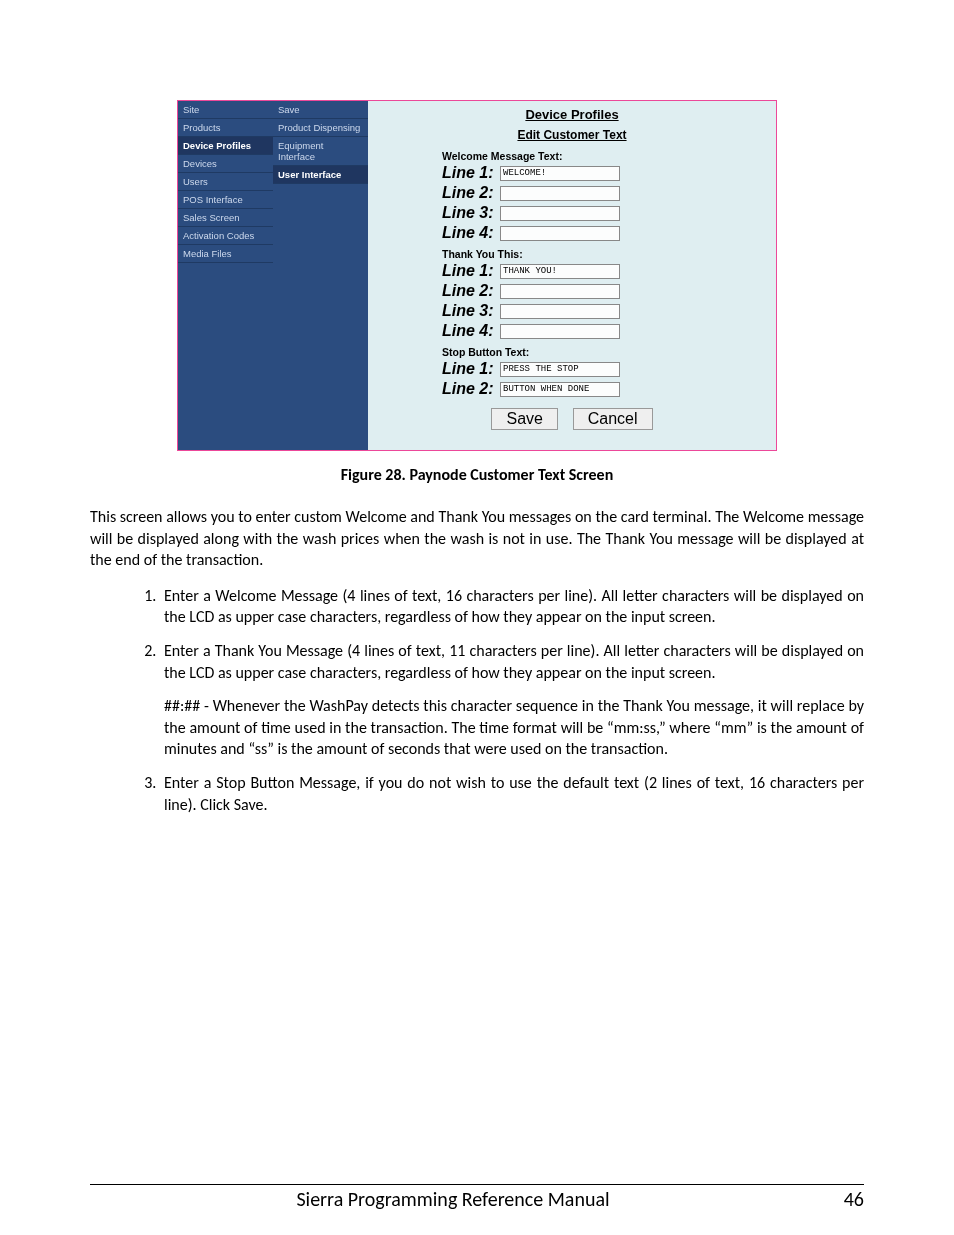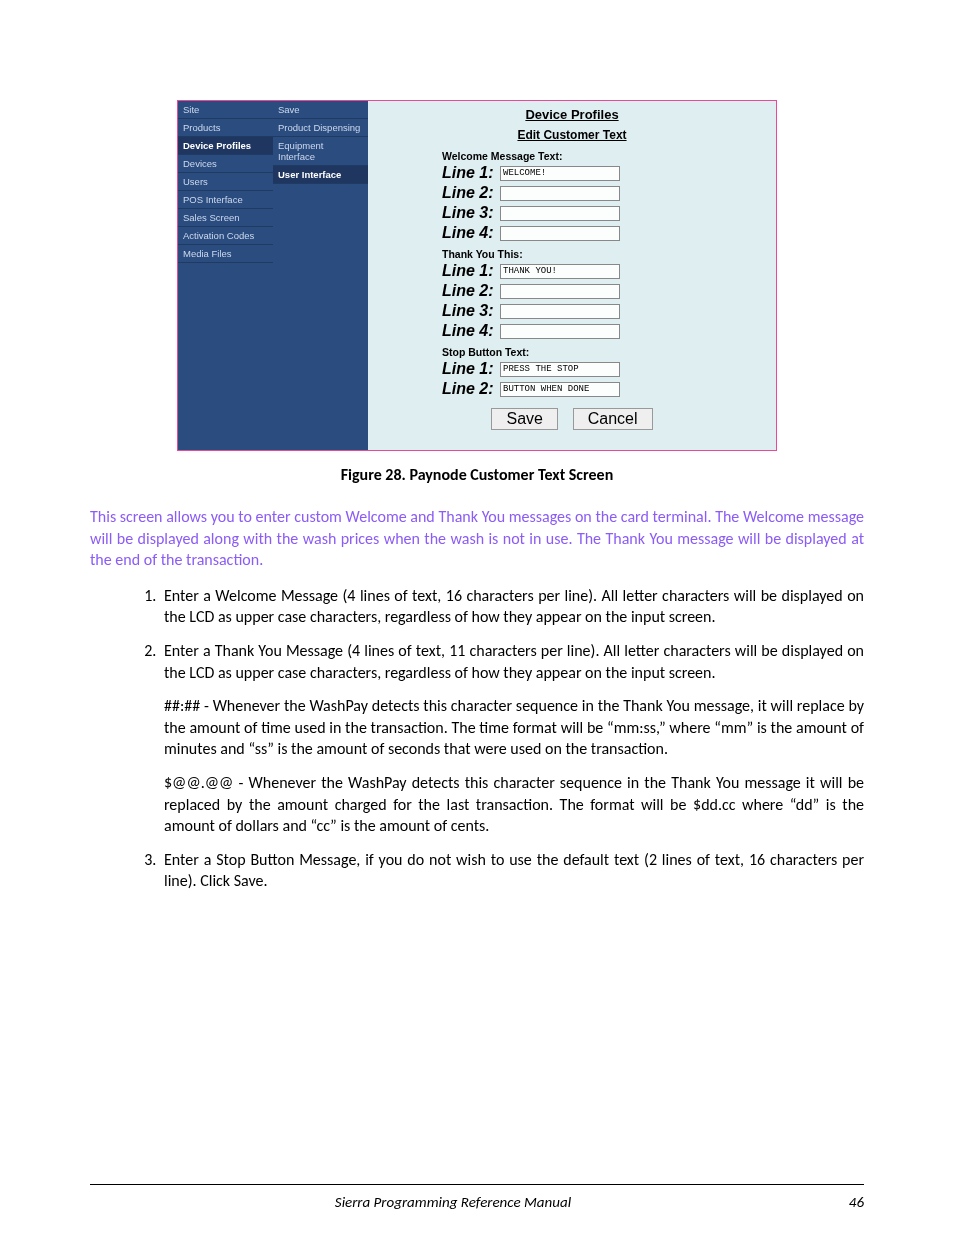--- a/index.html
+++ b/index.html
@@ -114,21 +114,21 @@
     font-weight: bold;
     font-size: 16px;
     margin: 14px 0 22px 0;
   }
 
   .body-text {
     font-size: 16px;
     text-align: justify;
     line-height: 1.35;
     margin: 0 0 14px 0;
-    color: #8b5cf6;
+    color: #000000;
   }
   ol.steps {
     padding-left: 70px;
     margin: 0;
   }
   ol.steps > li {
     font-size: 16px;
     text-align: justify;
     line-height: 1.35;
     margin-bottom: 12px;
@@ -144,23 +144,22 @@
     bottom: 50px;
     left: 90px;
     right: 90px;
     border-top: 1px solid #000;
   }
   .footer {
     position: absolute;
     bottom: 24px;
     left: 102px;
     right: 90px;
-    font-size: 15px;
-    display: flex;
-    font-style: italic;
+    font-size: 20px;
+    display: flex;
   }
   .footer .ftitle { flex: 1; text-align: center; }
   .footer .fpage { width: 60px; text-align: right; }
 </style>
 </head>
 <body>
 
 <div class="page">
 
   <div class="screenshot">
@@ -243,21 +242,20 @@
 
   <div class="caption">Figure 28. Paynode Customer Text Screen</div>
 
   <p class="body-text">This screen allows you to enter custom Welcome and Thank You messages on the card terminal. The Welcome message will be displayed along with the wash prices when the wash is not in use. The Thank You message will be displayed at the end of the transaction.</p>
 
   <ol class="steps">
     <li><span>Enter a Welcome Message (4 lines of text, 16 characters per line). All letter characters will be displayed on the LCD as upper case characters, regardless of how they appear on the input screen.</span></li>
     <li>
       <span>Enter a Thank You Message (4 lines of text, 11 characters per line). All letter characters will be displayed on the LCD as upper case characters, regardless of how they appear on the input screen.</span>
       <p>##:## - Whenever the WashPay detects this character sequence in the Thank You message, it will replace by the amount of time used in the transaction. The time format will be “mm:ss,” where “mm” is the amount of minutes and “ss” is the amount of seconds that were used on the transaction.</p>
-      <p>$@@.@@ - Whenever the WashPay detects this character sequence in the Thank You message it will be replaced by the amount charged for the last transaction. The format will be $dd.cc where “dd” is the amount of dollars and “cc” is the amount of cents.</p>
     </li>
     <li><span>Enter a Stop Button Message, if you do not wish to use the default text (2 lines of text, 16 characters per line). Click Save.</span></li>
   </ol>
 
   <div class="footer-line"></div>
   <div class="footer">
     <span class="ftitle">Sierra Programming Reference Manual</span>
     <span class="fpage">46</span>
   </div>
 </div>

